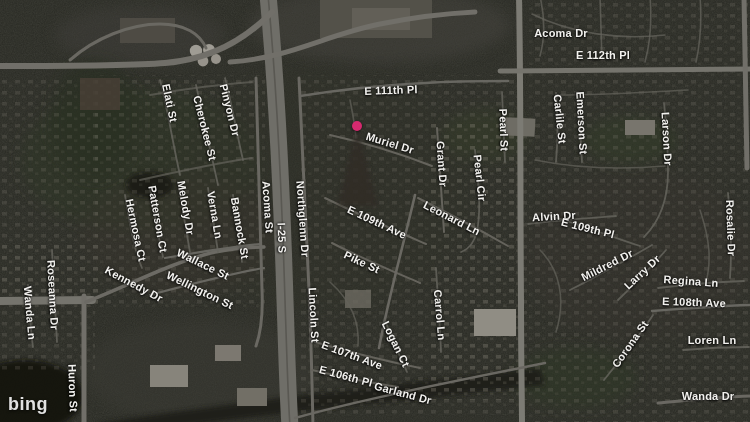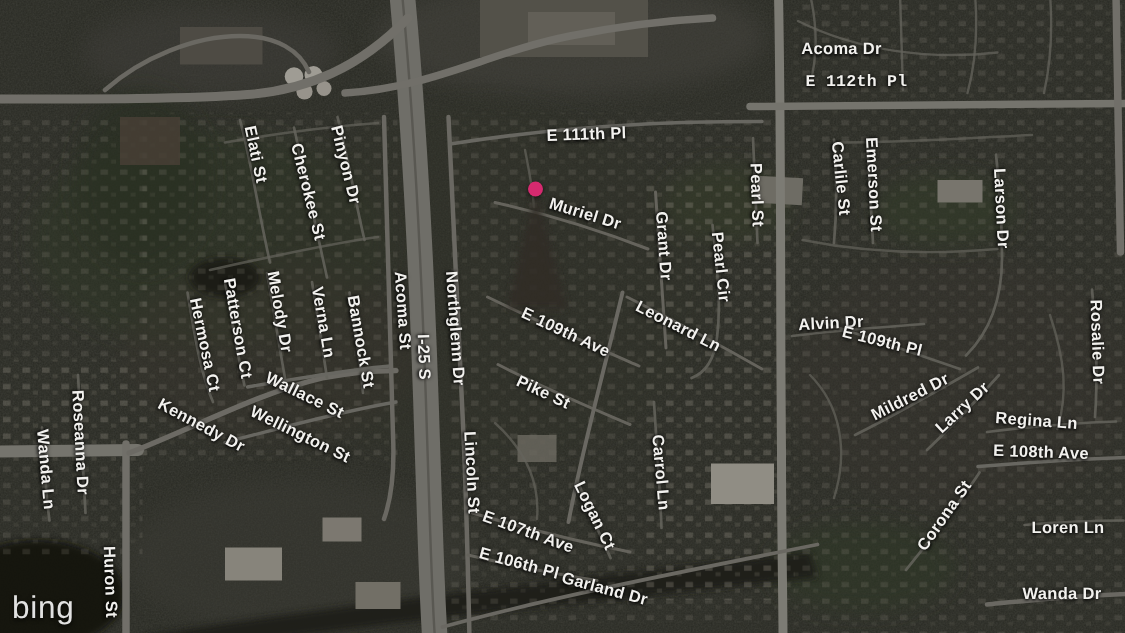--- a/index.html
+++ b/index.html
@@ -36,22 +36,22 @@
     left:357px;top:126px;
     width:10px;height:10px;
     border-radius:50%;
     transform:translate(-50%,-50%);
     box-shadow:0 1px 3px rgba(0,0,0,.6);
   }
   #bing-logo{
     position:absolute;
     left:8px;top:394px;
     color:rgba(255,255,255,.88);
-    font-size:21px;
-    font-weight:400;
+    font-size:18px;
+    font-weight:700;
     letter-spacing:.5px;
     text-shadow:0 1px 3px rgba(0,0,0,.8);
   }
 </style>
 </head>
 <body>
 
 <div id="stage">
 
   <svg id="basemap" viewBox="0 0 750 422" xmlns="http://www.w3.org/2000/svg">
@@ -227,33 +227,33 @@
       <span class="street-label" style="left: 452px; top: 218px; transform: translate(-50%, -50%) rotate(27deg);">Leonard Ln</span>
       <span class="street-label" style="left: 377px; top: 222px; transform: translate(-50%, -50%) rotate(25deg);">E 109th Ave</span>
       <span class="street-label" style="left: 362px; top: 262px; transform: translate(-50%, -50%) rotate(25deg);">Pike St</span>
       <span class="street-label" style="left: 314px; top: 315px; transform: translate(-50%, -50%) rotate(87deg);">Lincoln St</span>
       <span class="street-label" style="left: 396px; top: 344px; transform: translate(-50%, -50%) rotate(64deg);">Logan Ct</span>
       <span class="street-label" style="left: 440px; top: 315px; transform: translate(-50%, -50%) rotate(85deg);">Carrol Ln</span>
       <span class="street-label" style="left: 352px; top: 355px; transform: translate(-50%, -50%) rotate(20deg);">E 107th Ave</span>
       <span class="street-label" style="left: 346px; top: 376px; transform: translate(-50%, -50%) rotate(15deg);">E 106th Pl</span>
       <span class="street-label" style="left: 403px; top: 393px; transform: translate(-50%, -50%) rotate(15deg);">Garland Dr</span>
       <span class="street-label" style="left: 561px; top: 33px; transform: translate(-50%, -50%) rotate(0deg);">Acoma Dr</span>
-      <span class="street-label" style="left: 571px; top: 55px; transform: translate(-50%, -50%) rotate(0deg); font-family: Liberation Mono, monospace;">E 112th Pl</span>
+      <span class="street-label" style="left: 603px; top: 55px; transform: translate(-50%, -50%) rotate(0deg);">E 112th Pl</span>
       <span class="street-label" style="left: 560px; top: 119px; transform: translate(-50%, -50%) rotate(84deg);">Carlile St</span>
       <span class="street-label" style="left: 582px; top: 123px; transform: translate(-50%, -50%) rotate(87deg);">Emerson St</span>
       <span class="street-label" style="left: 667px; top: 139px; transform: translate(-50%, -50%) rotate(87deg);">Larson Dr</span>
       <span class="street-label" style="left: 731px; top: 228px; transform: translate(-50%, -50%) rotate(88deg);">Rosalie Dr</span>
       <span class="street-label" style="left: 554px; top: 216px; transform: translate(-50%, -50%) rotate(-3deg);">Alvin Dr</span>
       <span class="street-label" style="left: 588px; top: 228px; transform: translate(-50%, -50%) rotate(14deg);">E 109th Pl</span>
       <span class="street-label" style="left: 607px; top: 265px; transform: translate(-50%, -50%) rotate(-27deg);">Mildred Dr</span>
       <span class="street-label" style="left: 642px; top: 272px; transform: translate(-50%, -50%) rotate(-43deg);">Larry Dr</span>
       <span class="street-label" style="left: 691px; top: 281px; transform: translate(-50%, -50%) rotate(4deg);">Regina Ln</span>
       <span class="street-label" style="left: 694px; top: 302px; transform: translate(-50%, -50%) rotate(2deg);">E 108th Ave</span>
       <span class="street-label" style="left: 630px; top: 344px; transform: translate(-50%, -50%) rotate(-55deg);">Corona St</span>
-      <span class="street-label" style="left: 712px; top: 352px; transform: translate(-50%, -50%) rotate(0deg);">Loren Ln</span>
+      <span class="street-label" style="left: 712px; top: 340px; transform: translate(-50%, -50%) rotate(0deg);">Loren Ln</span>
       <span class="street-label" style="left: 708px; top: 396px; transform: translate(-50%, -50%) rotate(0deg);">Wanda Dr</span>
     </div>
 
   <div id="pin" style="background: rgb(214, 42, 111);"></div>
 
 
   <div id="bing-logo">bing</div>
 
 </div>
 

